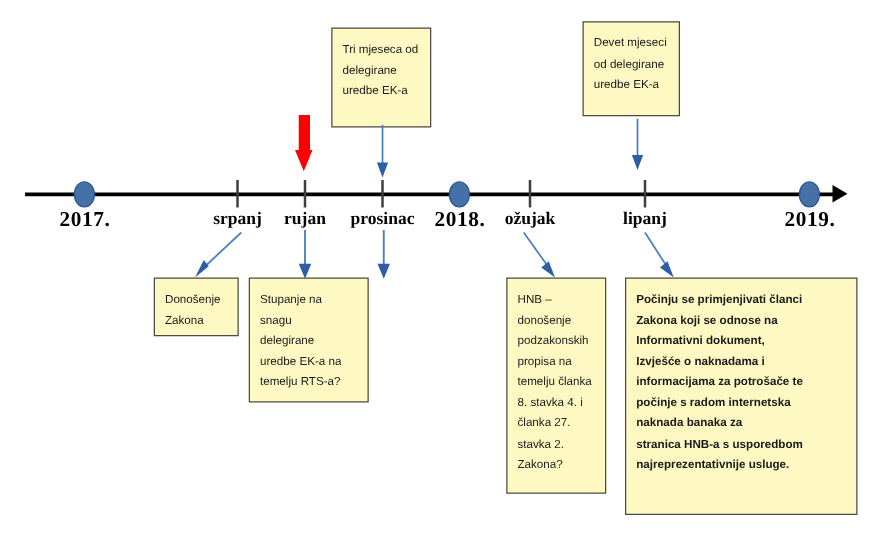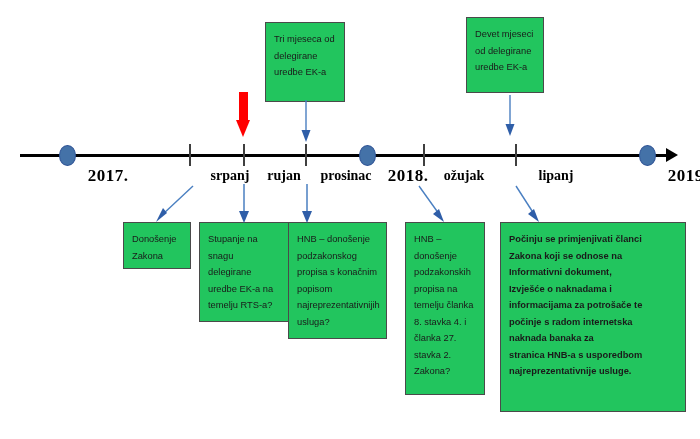--- a/index.html
+++ b/index.html
@@ -41,41 +41,40 @@
     top:145px;
     box-sizing:border-box;
   }
   .axis-label{
     position:absolute;
     font-family:"Liberation Serif", serif;
     font-weight:bold;
     white-space:nowrap;
     text-align:center;
     transform:translateX(-50%);
-    margin-left:40px;
   }
   .axis-label.year{font-size:17px;top:166px;letter-spacing:.5px;}
   .axis-label.month{font-size:14px;top:168px;}
 
   
   .red-marker{position:absolute;left:236px;top:92px;width:15px;height:46px;}
   .red-marker .shaft{position:absolute;left:3px;top:0;width:9px;height:30px;background:#ff0000;}
   .red-marker .head{
     position:absolute;left:0;top:28px;width:0;height:0;
     border-left:7.5px solid transparent;
     border-right:7.5px solid transparent;
     border-top:17px solid #ff0000;
   }
 
   
   .box{
     position:absolute;
     box-sizing:border-box;
     border:1px solid #4a4a4a;
-    background:#22c55e;
+    background:#fef9c3;
     font-size:9.3px;
     line-height:16.5px;
     color:#1a1a1a;
     padding:8px 7px 6px 8px;
   }
   .box .ln{display:block;white-space:nowrap;}
 
   
   .conn{position:absolute;overflow:visible;}
   .conn svg{display:block;overflow:visible;}
@@ -144,28 +143,20 @@
   </div>
 
   <div class="box" style="left:199px;top:222px;width:96px;height:100px;">
     <span class="ln">Stupanje na</span>
     <span class="ln">snagu</span>
     <span class="ln">delegirane</span>
     <span class="ln">uredbe EK-a na</span>
     <span class="ln">temelju RTS-a?</span>
   </div>
 
-  <div class="box" style="left:288px;top:222px;width:99px;height:117px;">
-    <span class="ln">HNB – donošenje</span>
-    <span class="ln">podzakonskog</span>
-    <span class="ln">propisa s konačnim</span>
-    <span class="ln">popisom</span>
-    <span class="ln">najreprezentativnijih</span>
-    <span class="ln">usluga?</span>
-  </div>
 
   <div class="box" style="left:405px;top:222px;width:80px;height:173px;">
     <span class="ln">HNB –</span>
     <span class="ln">donošenje</span>
     <span class="ln">podzakonskih</span>
     <span class="ln">propisa na</span>
     <span class="ln">temelju članka</span>
     <span class="ln">8. stavka 4. i</span>
     <span class="ln">članka 27.</span>
     <span class="ln">stavka 2.</span>

